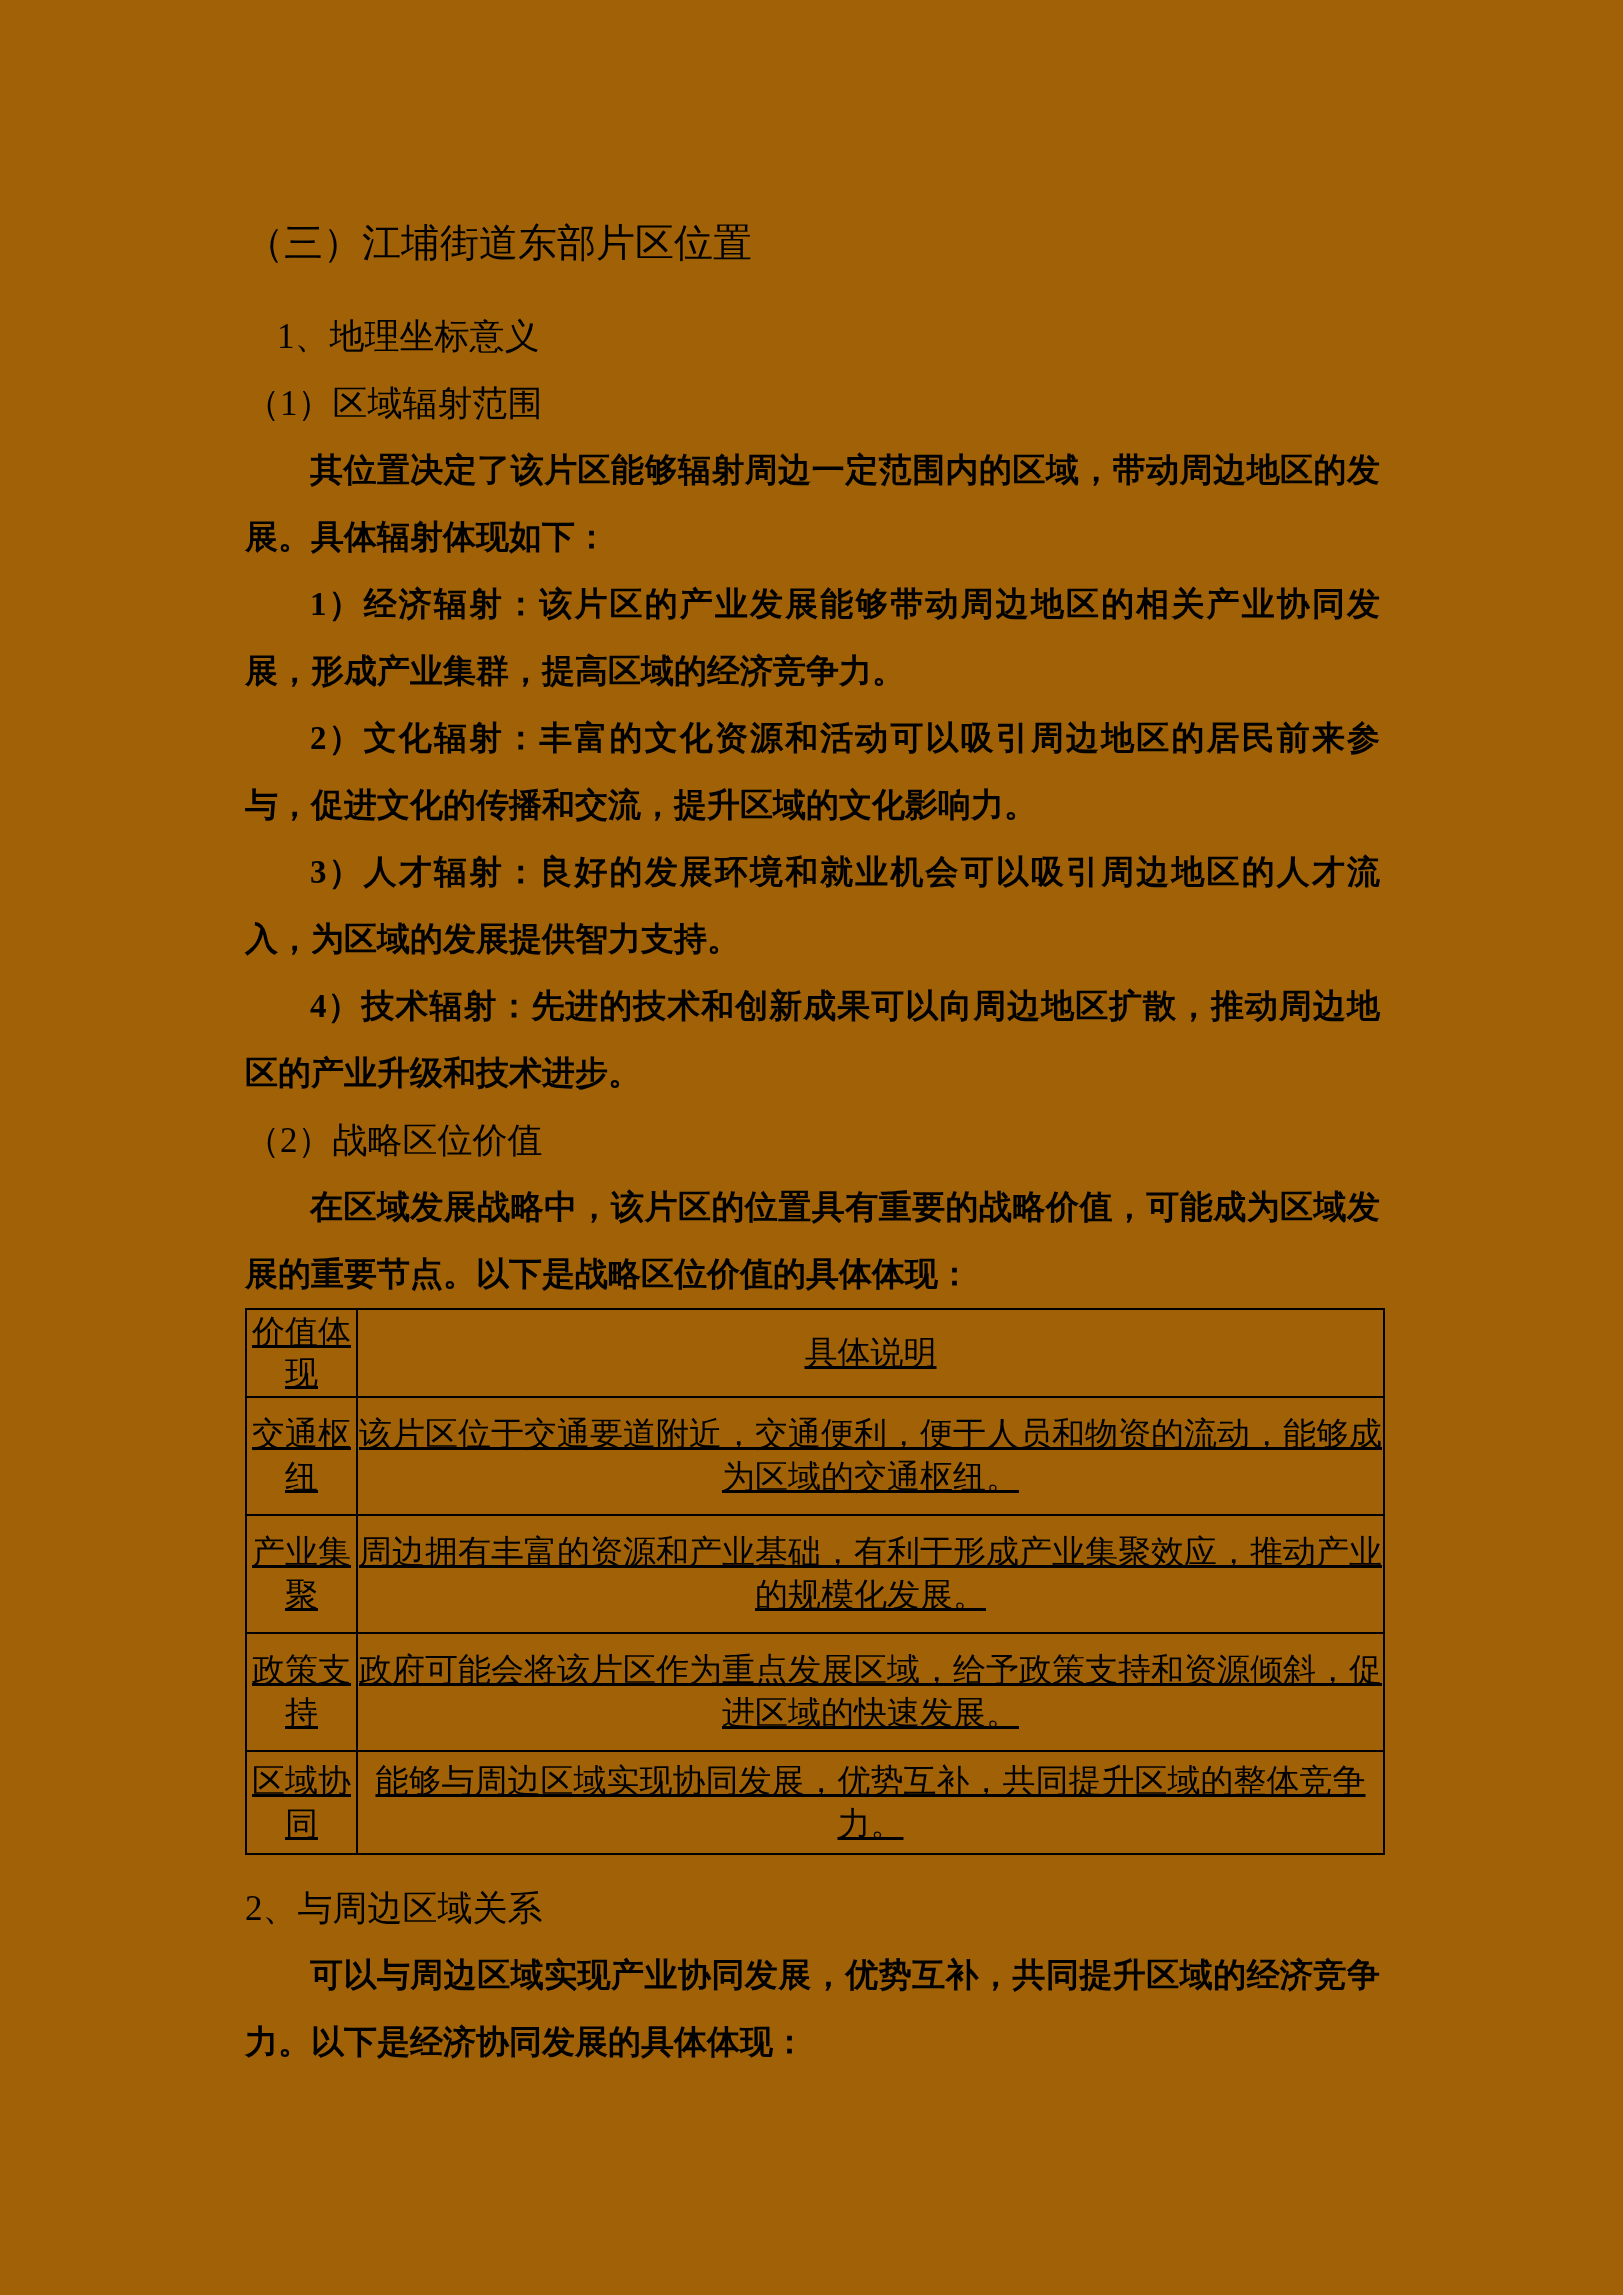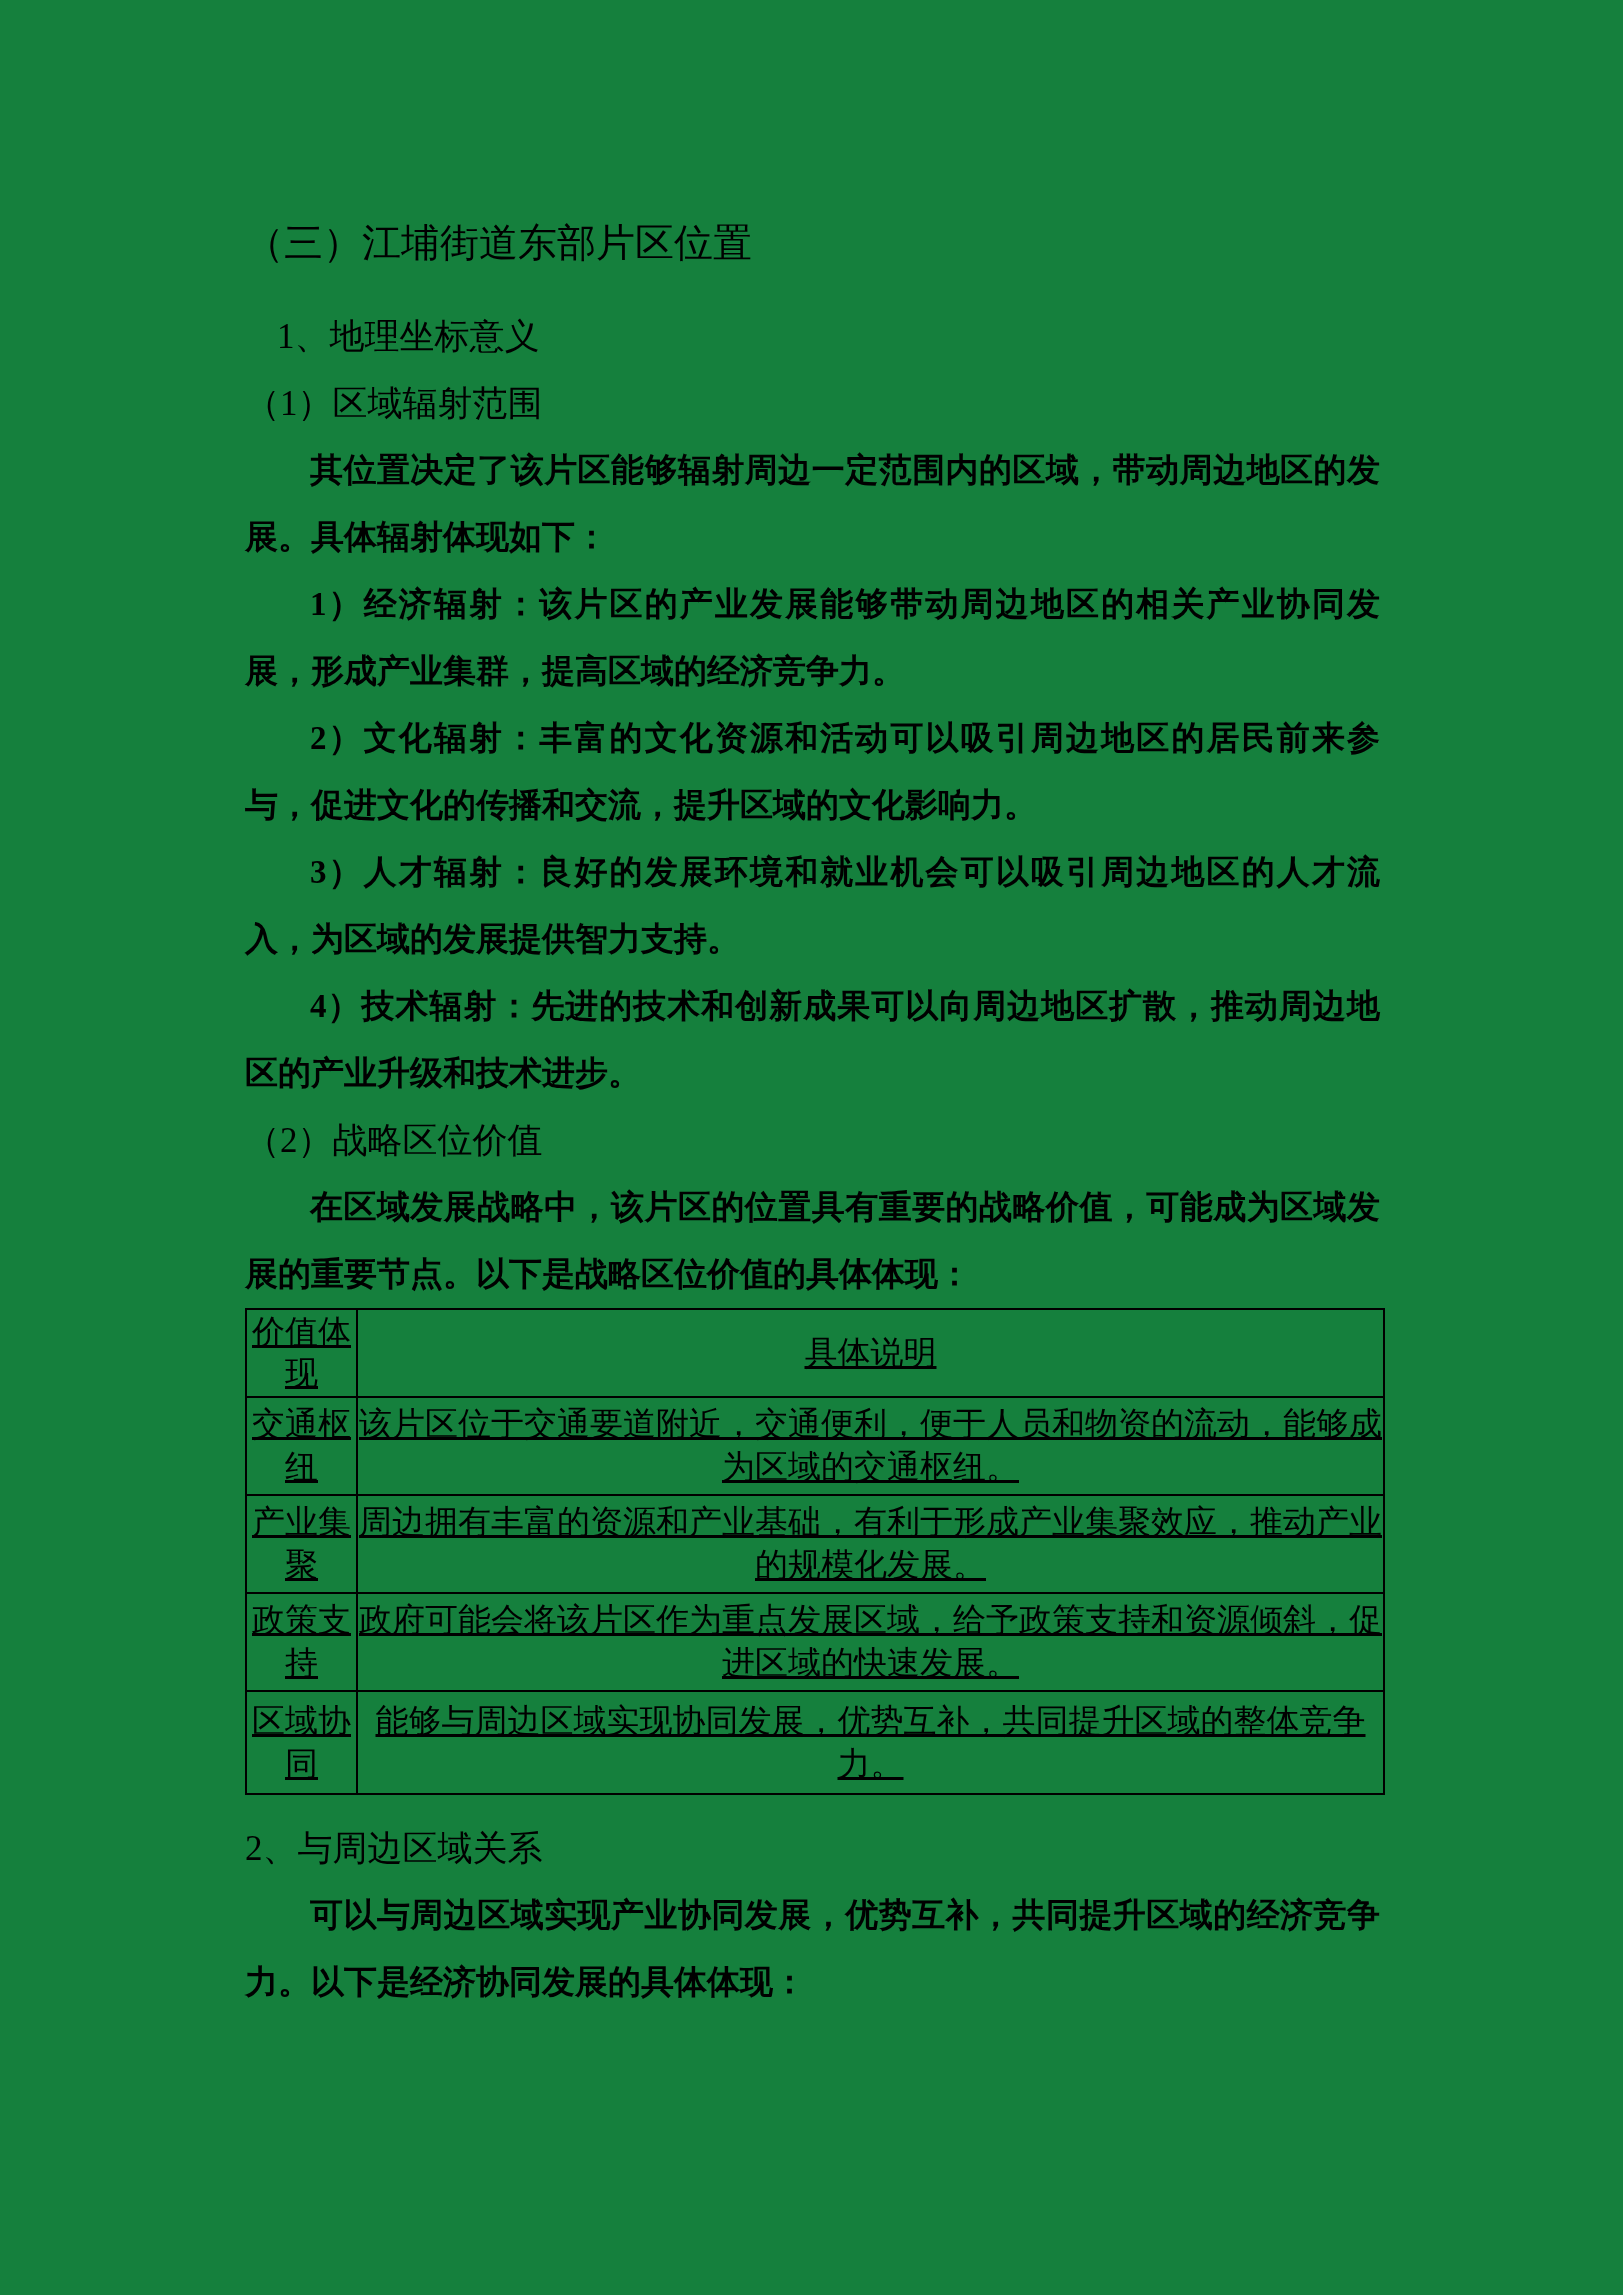--- a/index.html
+++ b/index.html
@@ -12,21 +12,21 @@
     width: 1623px;
     height: 2295px;
     font-family: "Liberation Serif", "DejaVu Serif", serif;
     overflow: hidden;
   }
   .page {
     box-sizing: border-box;
     width: 1623px;
     height: 2295px;
     padding: 220px 243px 0 245px;
-    background: #15803d;
+    background: #a16207;
   }
   .doc-title {
     font-size: 39px;
     line-height: 46px;
     font-weight: normal;
     margin: 0;
     white-space: nowrap;
   }
   .h-num {
     font-size: 35px;
@@ -68,21 +68,21 @@
     font-weight: normal;
     text-align: center;
     vertical-align: middle;
     padding: 0;
     overflow: hidden;
   }
   col.c-label { width: 111px; }
   col.c-desc  { width: 1027px; }
   tr.t-header { height: 88px; }
   tr.t-header td, tr.t-header th { line-height: 41px; }
-  tr.t-row { height: 98px; }
+  tr.t-row { height: 118px; }
   tr.t-row td { line-height: 43px; }
   tr.t-row.last { height: 103px; }
   td.cell-label { line-height: 43px; }
 </style>
 </head>
 <body>
 
 <div class="page">
 
   <h1 class="doc-title">（三）江埔街道东部片区位置</h1>

